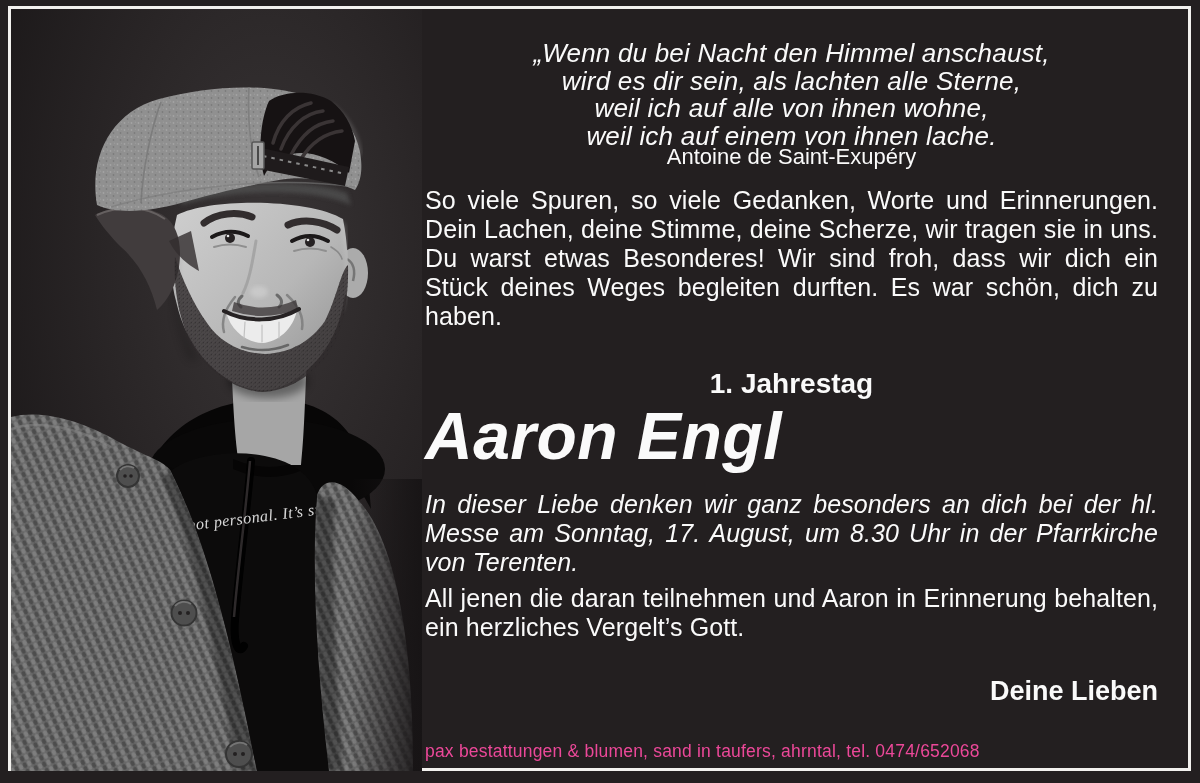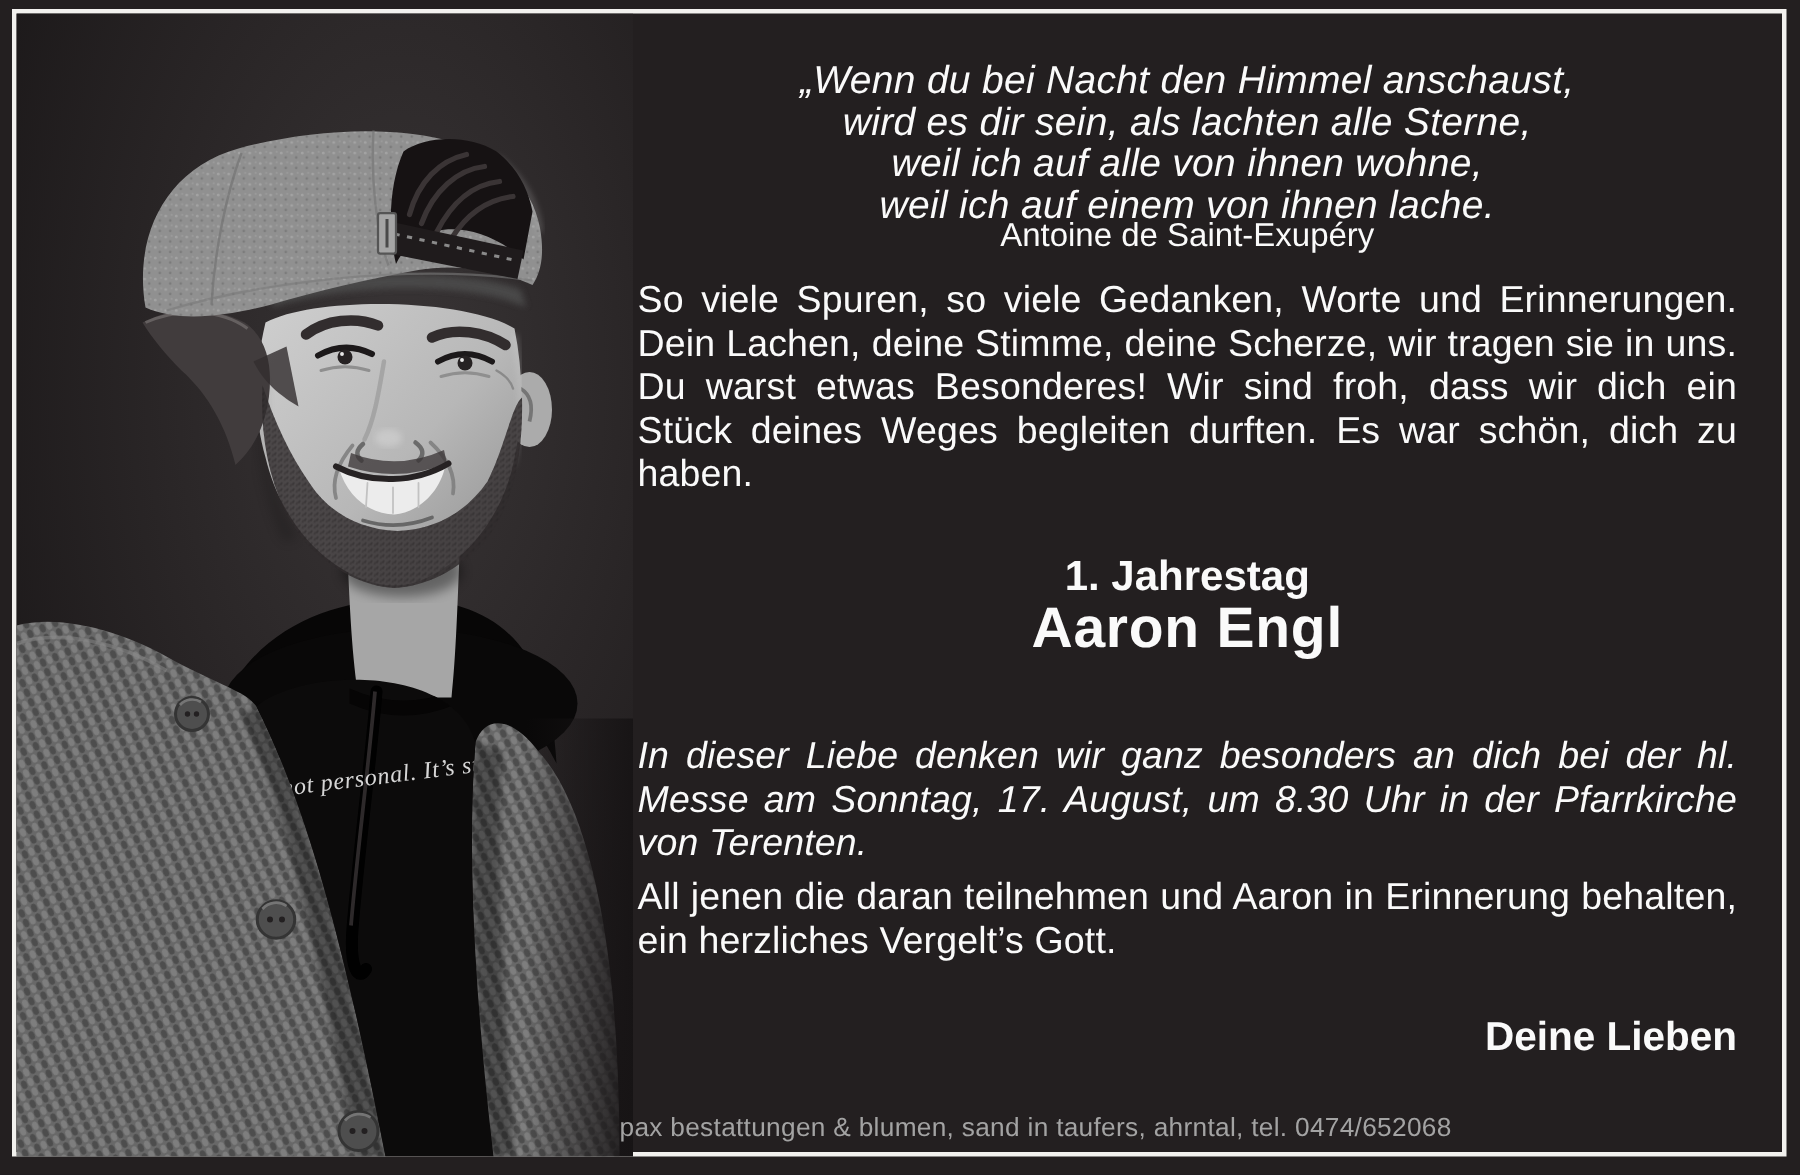--- a/index.html
+++ b/index.html
@@ -30,30 +30,30 @@
     font-size:25px; line-height:29px; letter-spacing:.1px;
   }
   .p1 { top:177px; }
   .p2 { top:481px;font-style:italic; }
   .p3 { top:575px; }
   .jahrestag {
     position:absolute; top:343px; left:0; right:0; text-align:center;
     font-weight:bold; font-size:28px;margin-top:16px;
   }
   .name {
-    position:absolute; top:389px; left:0; right:0; text-align:center;
-    font-weight:bold; font-size:38px; letter-spacing:.5px;
+    position:absolute; top:389px; left:0; right:0; text-align:left;
+    font-weight:bold; font-size:66px; letter-spacing:.5px;font-style:italic;
   }
   .signature {
     position:absolute; top:667px; left:0; right:0; text-align:right;
     font-weight:bold; font-size:27px;
   }
   .footer {
-    position:absolute; left:413px; top:741px; font-size:17.5px;
-    letter-spacing:.2px; color:#a3a3a3; white-space:nowrap;
+    position:absolute; left:425px; top:741px; font-size:17.5px;
+    letter-spacing:.2px; color:#ec4899; white-space:nowrap;
   }
 </style>
 </head>
 <body>
 
 <div id="canvas">
 
   <div class="frame"></div>
 
   <div class="photo">

